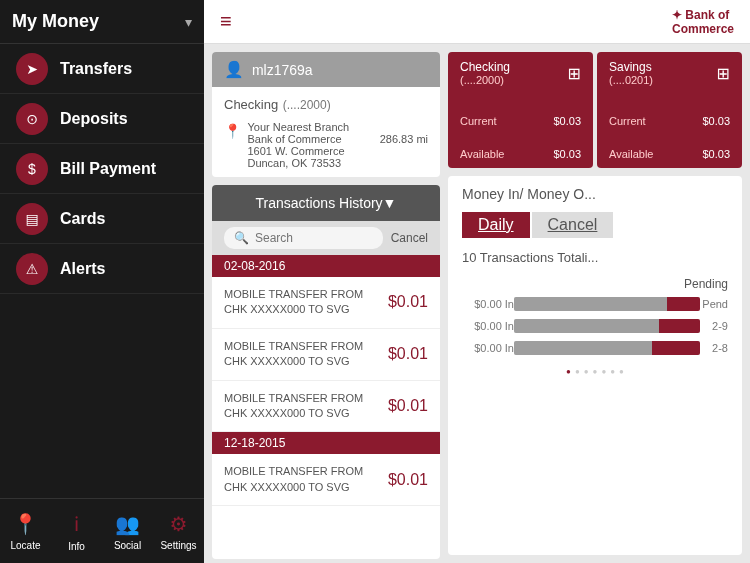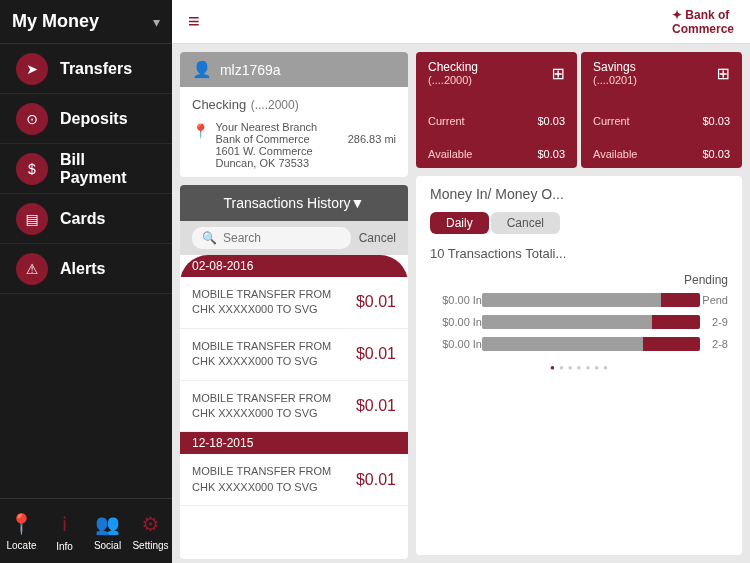--- a/index.html
+++ b/index.html
@@ -1,20 +1,20 @@
 <!DOCTYPE html>
 <html><head>
   <meta charset="utf-8">
   <style>
     * { box-sizing: border-box; margin: 0; padding: 0; }
     body { width: 750px; height: 563px; overflow: hidden; font-family: -apple-system, 'Helvetica Neue', Arial, sans-serif; background: #f0f0f0; display: flex; }
 
     
     .sidebar {
-      width: 172px;
+      width: 204px;
       height: 563px;
       background: #1a1a1a;
       display: flex;
       flex-direction: column;
       flex-shrink: 0;
     }
     .sidebar-header {
       background: #1a1a1a;
       padding: 8px 12px;
       display: flex;
@@ -217,21 +217,20 @@
       justify-content: space-between;
       border-bottom: 1px solid #eee;
       background: #fff;
     }
     .transaction-desc { color: #555; font-size: 11px; line-height: 1.4; flex: 1; }
     .transaction-amount { color: #8b1a2e; font-size: 16px; font-weight: 500; }
 
     .transactions-scroll {
       overflow-y: auto;
       flex: 1;
-      border-radius: 28px;
     }
 
     
     .right-panel {
       flex: 1;
       display: flex;
       flex-direction: column;
       overflow: hidden;
     }
 
@@ -288,23 +287,24 @@
       flex: 1;
     }
     .chart-subtitle { color: #555; font-size: 14px; font-weight: 500; margin-bottom: 10px; }
     .chart-tabs {
       display: flex;
       gap: 2px;
       margin-bottom: 12px;
     }
     .chart-tab {
       padding: 4px 16px;
-      border-radius: 6px;
-      font-size: 12px;
+      border-radius: 0;
+      font-size: 16px;
       cursor: pointer;
+      text-decoration: underline;
     }
     .chart-tab.active { background: #8b1a2e; color: #fff; }
     .chart-tab.inactive { background: #ddd; color: #555; }
     .chart-total { color: #555; font-size: 13px; margin-bottom: 12px; }
     .chart-section-title { color: #555; font-size: 12px; text-align: right; margin-bottom: 6px; }
     .bar-row {
       display: flex;
       align-items: center;
       margin-bottom: 8px;
     }

